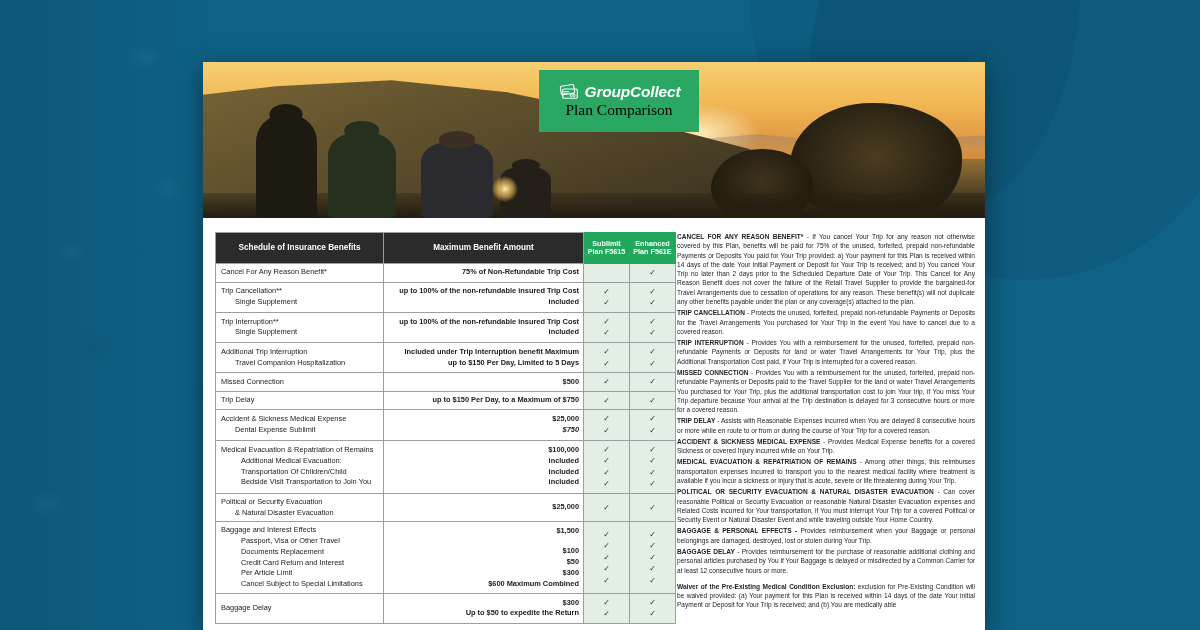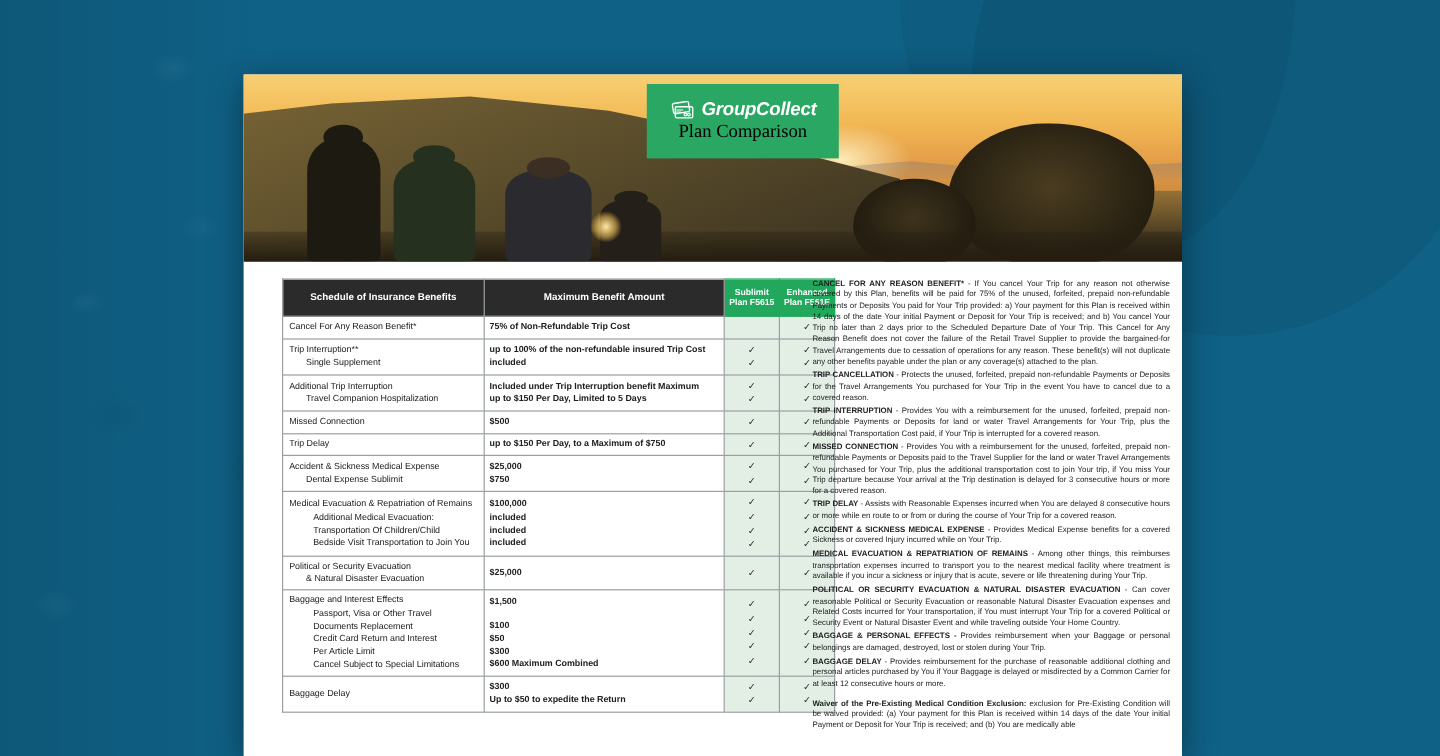--- a/index.html
+++ b/index.html
@@ -78,34 +78,34 @@
   
   .logo-plate{position:absolute;left:336px;top:8px;width:160px;height:62px;
     background:#2aa863;display:flex;flex-direction:column;align-items:center;justify-content:center;gap:1px;}
   .logo-row{display:flex;align-items:center;gap:5px;}
   .logo-mark{width:22px;height:16px;position:relative;flex:none;}
   .logo-name{color:#fff;font-size:15.5px;font-weight:bold;font-style:italic;letter-spacing:-.2px;line-height:1;}
   .logo-sub{color:#000000;font-family:"Liberation Serif",serif;font-size:15.5px;line-height:1.1;}
 
   
   .body{display:flex;padding:8px 0 0 0;}
-  .col-left{width:470px;padding:6px 8px 0 32px;box-sizing:border-box;}
+  .col-left{width:470px;padding:6px 8px 0 12px;box-sizing:border-box;}
   .col-right{width:312px;padding:6px 10px 0 4px;box-sizing:border-box;}
 
   
   table.bt{border-collapse:collapse;width:100%;table-layout:fixed;}
   table.bt td,table.bt th{border:1px solid #9aa0a2;padding:0;vertical-align:middle;}
   .bt thead th{background:#2b2b2b;color:#fff;font-size:8.2px;font-weight:bold;
     height:26px;text-align:center;line-height:1.15;}
   .bt thead th.plan{background:#21a85c;font-size:7.2px;padding:2px 1px;border-color:#21a85c;}
   .c-ben{width:168px;}
   .c-amt{width:200px;}
   .c-std,.c-enh{width:46px;}
   .bt td.ben{font-size:7.4px;color:#20201f;padding:3px 5px;line-height:1.45;}
-  .bt td.amt{font-size:7.4px;color:#20201f;font-weight:bold;text-align:left;padding:3px 4px;line-height:1.45;}
+  .bt td.amt{font-size:7.4px;color:#20201f;font-weight:bold;text-align:right;padding:3px 4px;line-height:1.45;}
   .bt td.chk{background:#e3eee5;text-align:center;font-size:8px;color:#2e2e2e;
     line-height:1.45;padding:3px 0;}
   .ind{padding-left:14px;display:block;}
   .ind2{padding-left:20px;display:block;}
   .chkstack span{display:block;}
 
   
   .rt-para{font-size:6.55px;line-height:1.42;color:#1d1d1d;text-align:justify;
     margin:0 0 2px 0;}
   .rt-para b{font-weight:bold;}
@@ -197,20 +197,32 @@
         <tbody id="bt-body">
             <tr>
               <td class="ben"><span>Cancel For Any Reason Benefit*</span></td>
               <td class="amt"><span>75% of Non-Refundable Trip Cost</span></td>
               <td class="chk chkstack"></td>
               <td class="chk chkstack">
                 <span>✓</span>
               </td>
             </tr>
             <tr>
+              <td class="ben"><span>Trip Cancellation**</span><span class="ind">Single Supplement</span></td>
+              <td class="amt"><span>up to 100% of the non-refundable insured Trip Cost</span><span style="display: block;">included</span></td>
+              <td class="chk chkstack">
+                <span>✓</span>
+                <span>✓</span>
+              </td>
+              <td class="chk chkstack">
+                <span>✓</span>
+                <span>✓</span>
+              </td>
+            </tr>
+            <tr>
               <td class="ben"><span>Trip Interruption**</span><span class="ind">Single Supplement</span></td>
               <td class="amt"><span>up to 100% of the non-refundable insured Trip Cost</span><span style="display: block;">included</span></td>
               <td class="chk chkstack">
                 <span>✓</span>
                 <span>✓</span>
               </td>
               <td class="chk chkstack">
                 <span>✓</span>
                 <span>✓</span>
               </td>
@@ -242,21 +254,21 @@
               <td class="amt"><span>up to $150 Per Day, to a Maximum of $750</span></td>
               <td class="chk chkstack">
                 <span>✓</span>
               </td>
               <td class="chk chkstack">
                 <span>✓</span>
               </td>
             </tr>
             <tr>
               <td class="ben"><span>Accident &amp; Sickness Medical Expense</span><span class="ind">Dental Expense Sublimit</span></td>
-              <td class="amt"><span>$25,000</span><span style="display: block;">$750</span></td>
+              <td class="amt"><span>$25,000</span><span style="display: block; font-style: italic;">$750</span></td>
               <td class="chk chkstack">
                 <span>✓</span>
                 <span>✓</span>
               </td>
               <td class="chk chkstack">
                 <span>✓</span>
                 <span>✓</span>
               </td>
             </tr>
             <tr>

